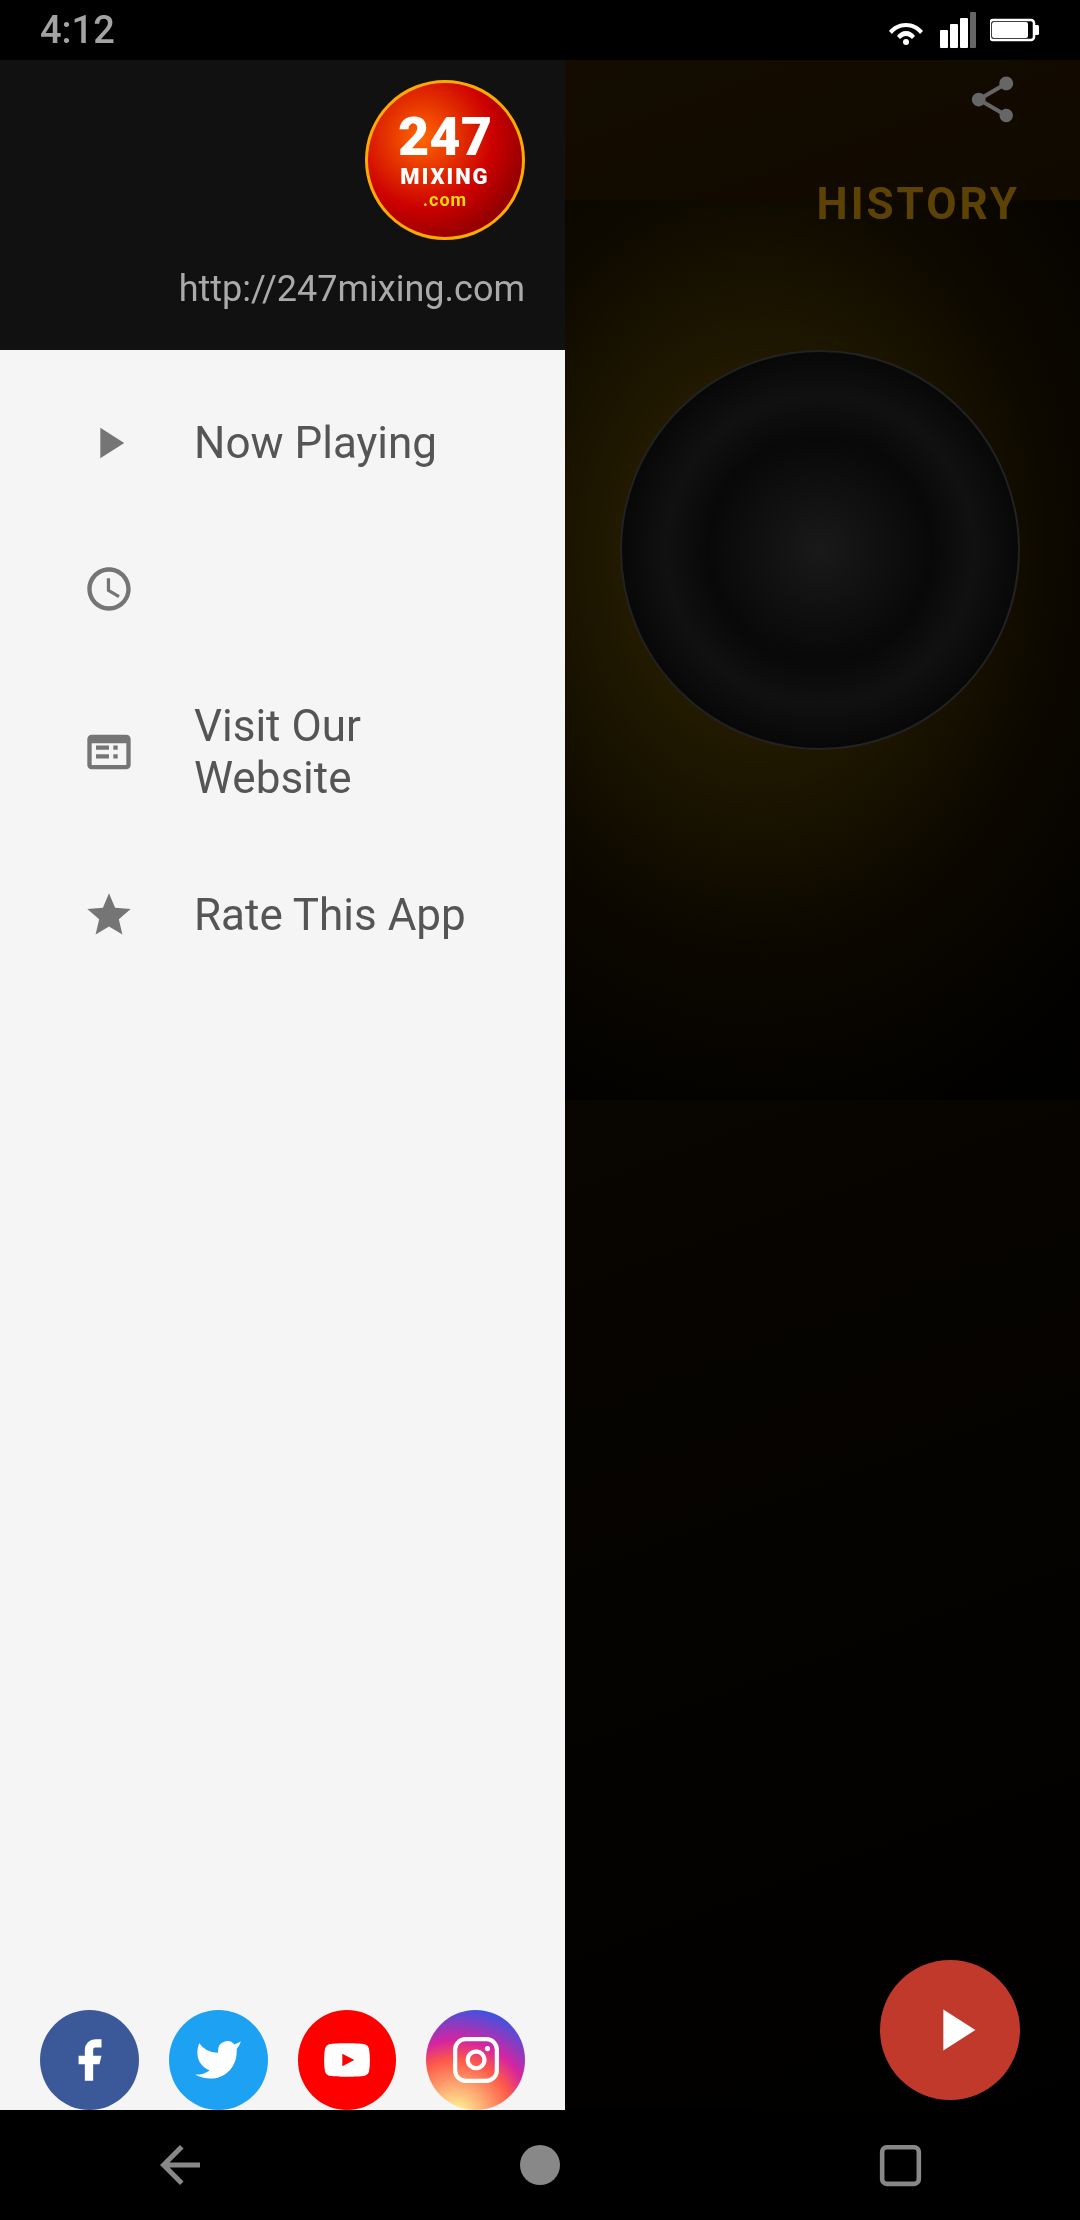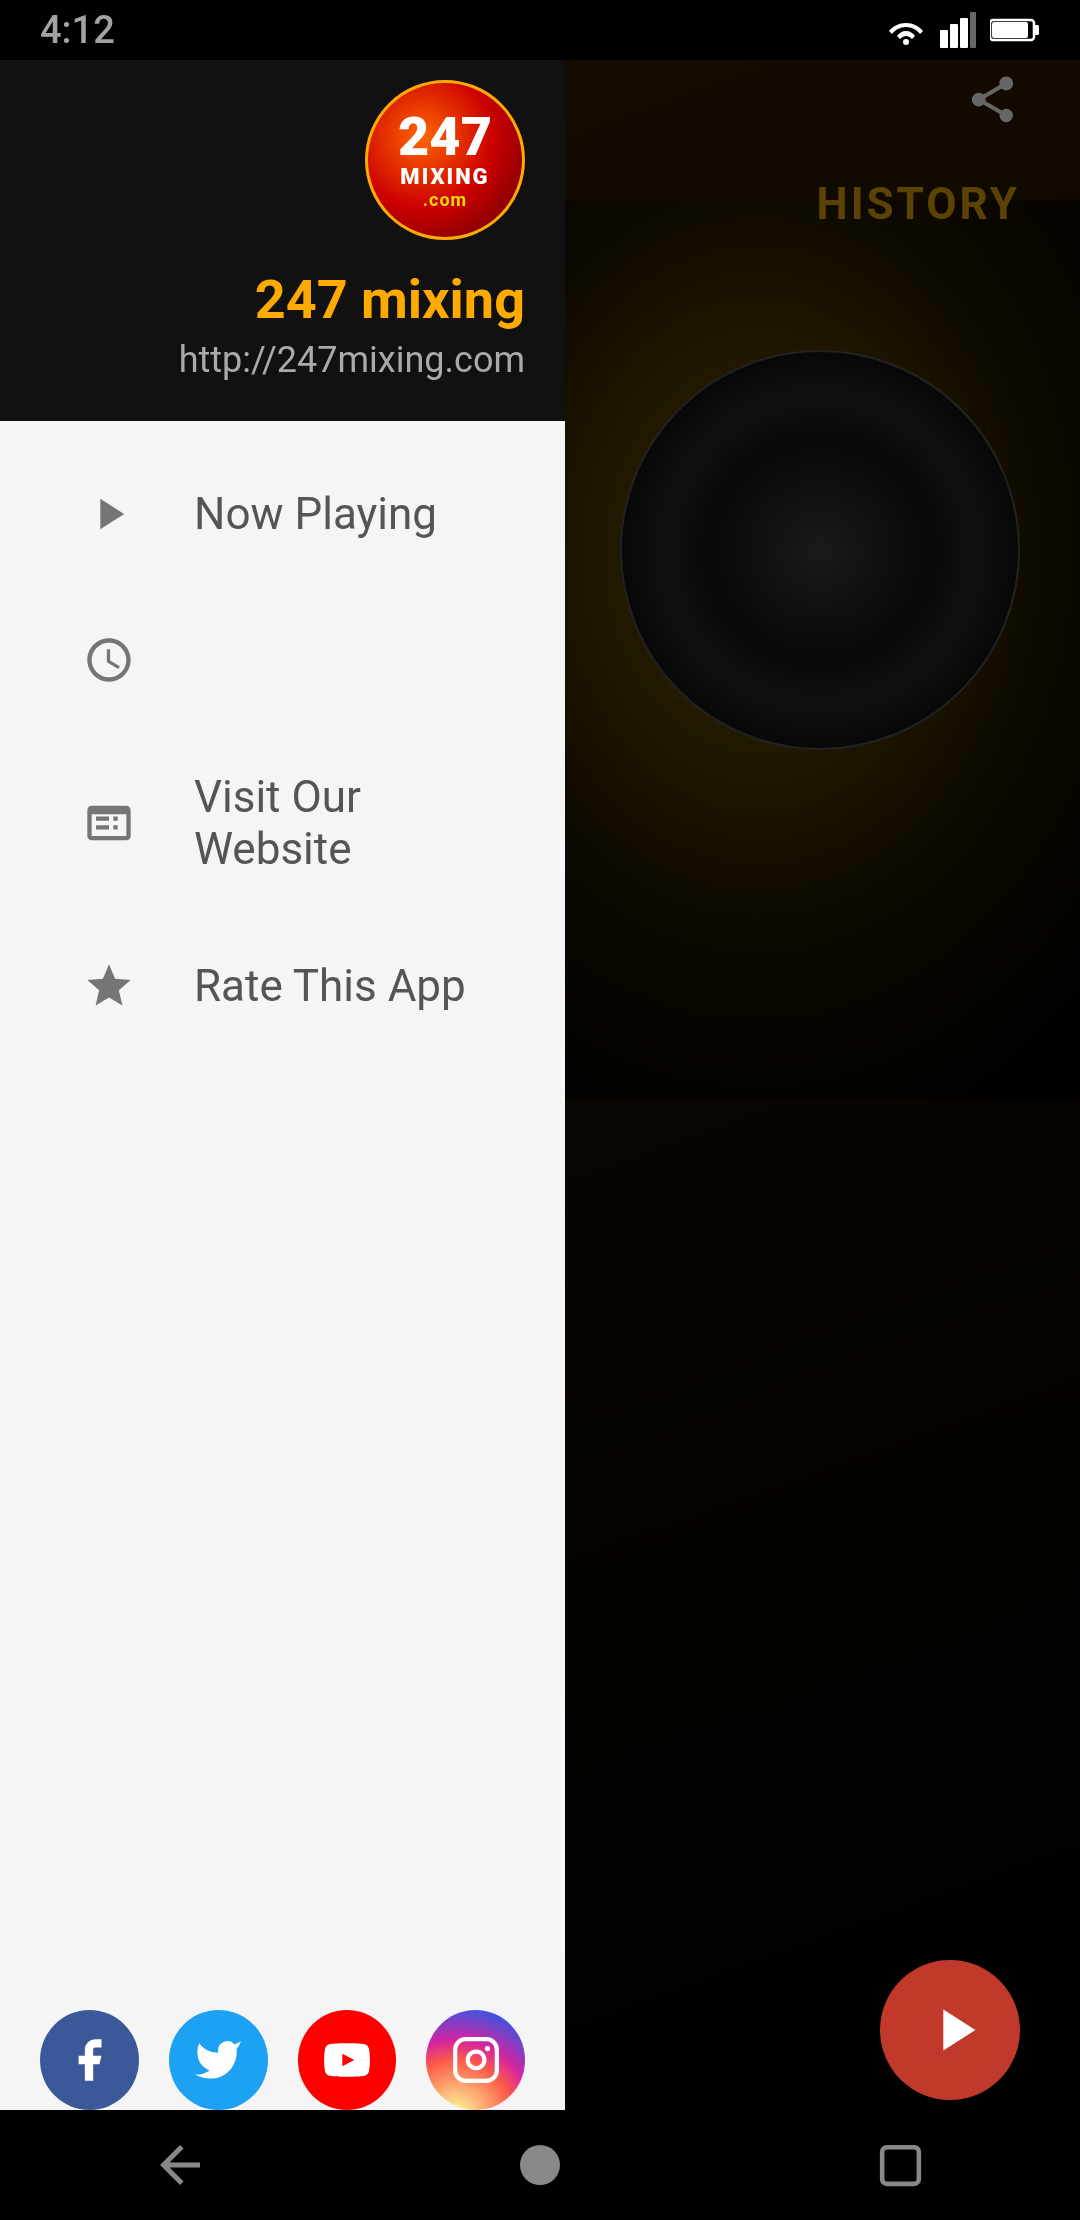--- a/index.html
+++ b/index.html
@@ -319,21 +319,20 @@
 <div class="drawer">
 
   <div class="drawer-header">
     <div class="app-logo">
       <div style="text-align:center; position:relative; z-index:2;">
         <div class="logo-text">247</div>
         <div class="logo-mixing">MIXING</div>
         <div class="logo-sub">.com</div>
       </div>
     </div>
-    <div class="app-title">247 mixing</div>
     <div class="app-url">http://247mixing.com</div>
   </div>
 
   <div class="drawer-menu">
 
     <div class="menu-item">
       <div class="menu-icon">
         <svg width="52" height="52" viewBox="0 0 24 24">
           <path d="M8 5v14l11-7z"></path>
         </svg>

